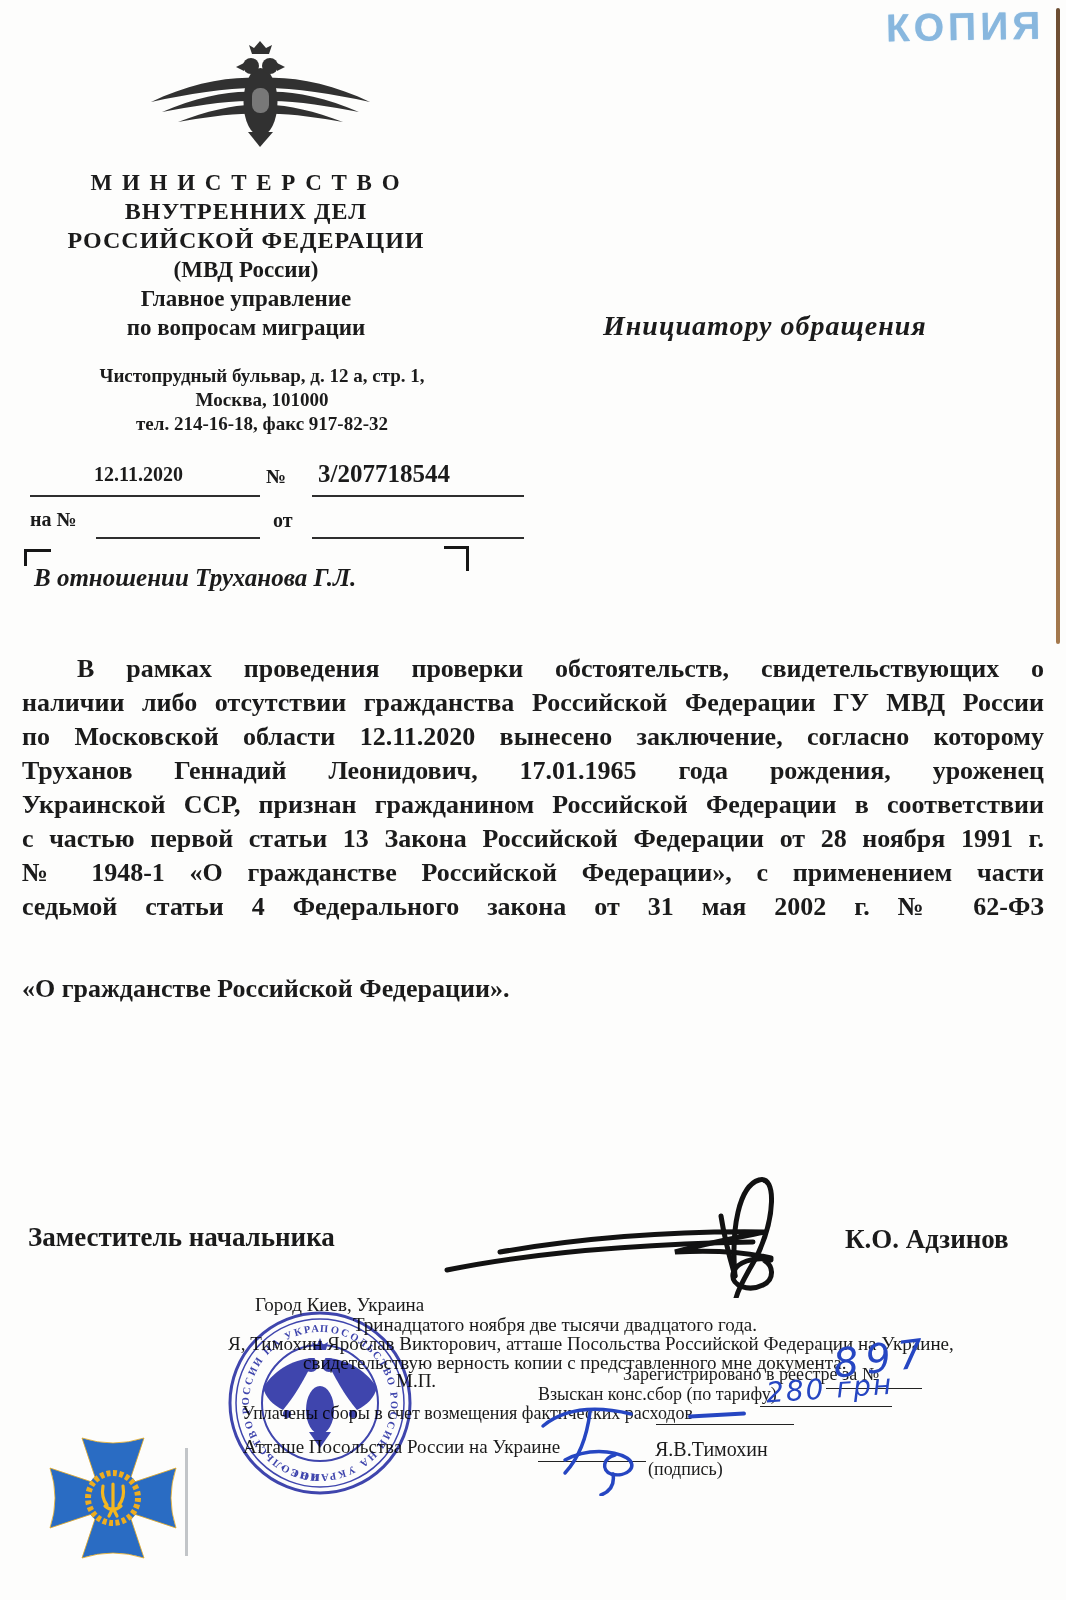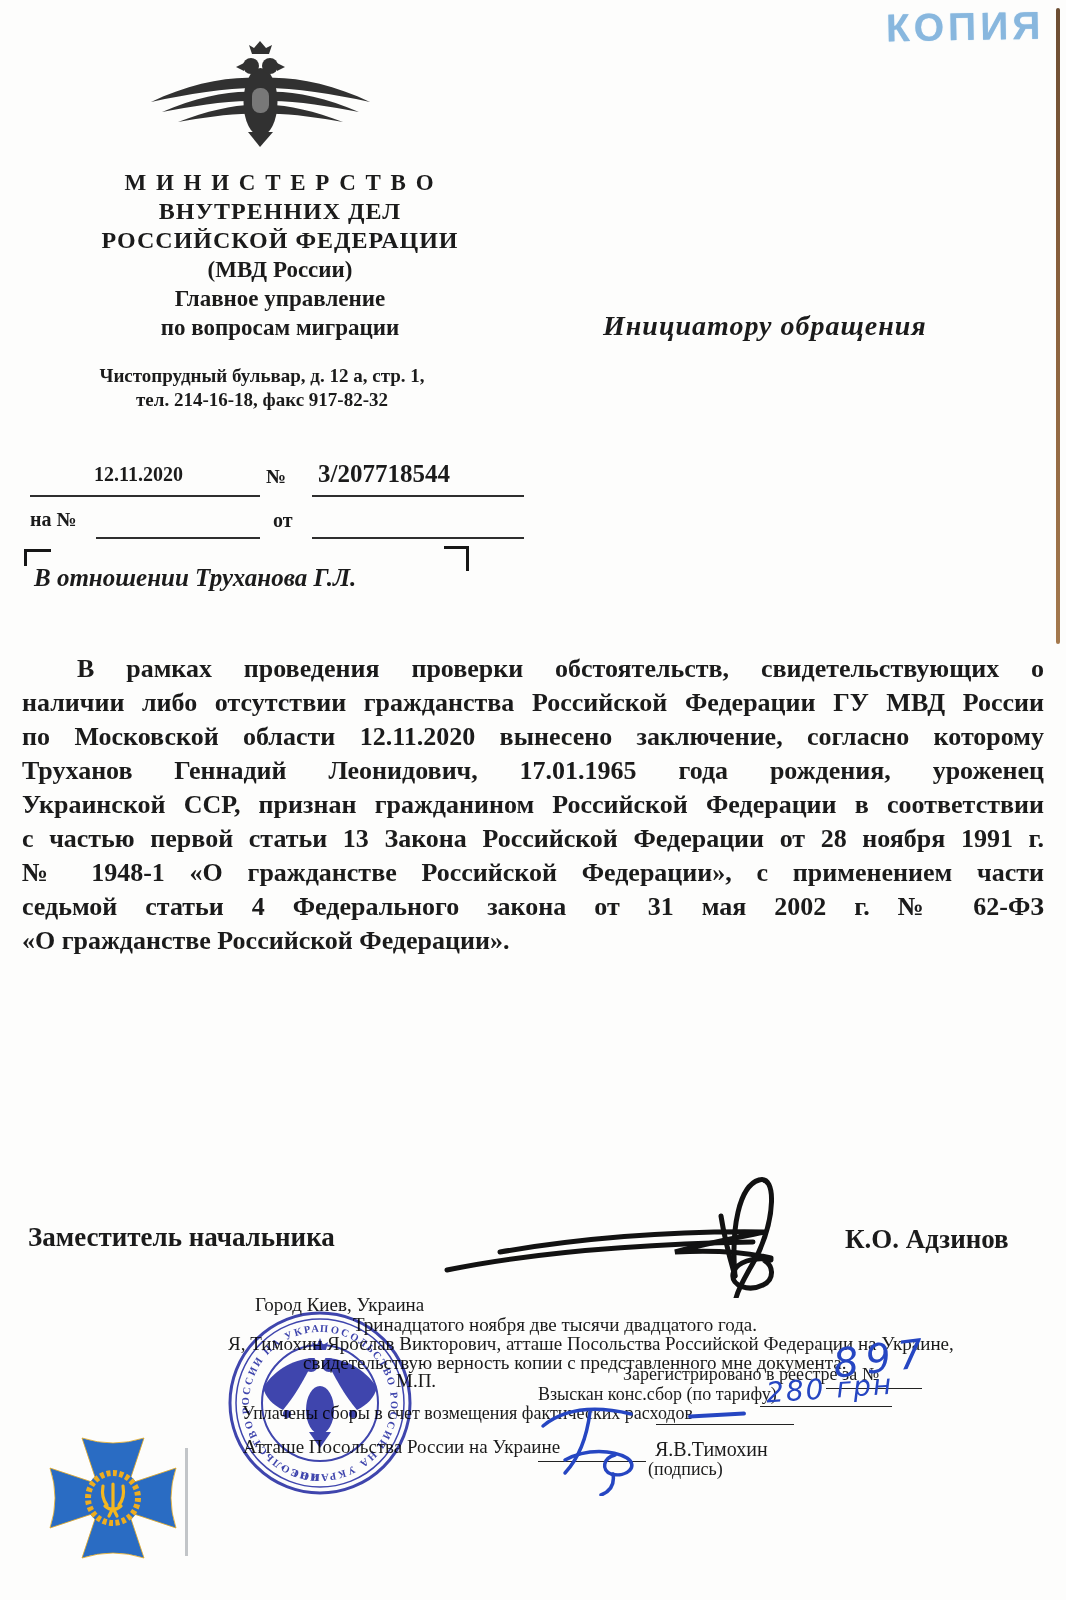--- a/index.html
+++ b/index.html
@@ -12,21 +12,21 @@
   
   .copy-stamp{
     left:886px;top:5px;font-family:"Liberation Sans",sans-serif;
     font-size:39px;font-weight:700;letter-spacing:4px;color:#7fb2dc;
     transform:rotate(-1deg);opacity:.92;text-shadow:0 0 1px #a8cce8;
   }
   .scan-edge{left:1056px;top:8px;width:4px;height:636px;border-radius:2px;
     background:linear-gradient(to bottom,#5c3a1c,#7a4d26 40%,#9a6a3a);opacity:.9;}
   
   .mvd-eagle{left:148px;top:40px;}
-  .lh{left:80px;top:168px;width:400px;text-align:center;font-weight:700;line-height:29px;}
+  .lh{left:46px;top:168px;width:400px;text-align:center;font-weight:700;line-height:29px;}
   .lh .l1{font-size:23px;letter-spacing:2px;}
   .lh .l2,.lh .l3{font-size:24px;letter-spacing:1px;}
   .lh .l4,.lh .l5,.lh .l6{font-size:23px;}
   .addr{left:62px;top:364px;width:400px;text-align:center;font-weight:700;font-size:19px;line-height:24px;}
   .recipient{left:603px;top:310px;font-size:28px;font-weight:700;font-style:italic;letter-spacing:1px;}
   
   .ref{font-size:20px;font-weight:700;}
   .ref-date{left:94px;top:463px;}
   .ref-no{left:266px;top:465px;}
   .ref-number{left:318px;top:460px;font-size:25px;}
@@ -37,21 +37,21 @@
   .ul2{left:312px;top:495px;width:212px;}
   .ul3{left:96px;top:537px;width:164px;}
   .ul4{left:312px;top:537px;width:212px;}
   .bracket-l{left:24px;top:549px;width:24px;height:14px;border-top:3px solid #161616;border-left:3px solid #161616;}
   .bracket-r{left:444px;top:546px;width:22px;height:22px;border-top:3px solid #161616;border-right:3px solid #161616;}
   .subject{left:34px;top:564px;font-size:25px;font-weight:700;font-style:italic;}
   
   .body-block{left:22px;top:652px;width:1022px;font-size:26px;font-weight:700;}
   .bline{height:34px;line-height:34px;text-align:justify;text-align-last:justify;white-space:nowrap;text-justify:inter-word;}
   .bline.first{text-indent:55px;}
-  .bline.last{text-align:left;text-align-last:left;}
+  .bline.last{text-align:left;text-align-last:left;margin-top:48px;}
   
   .signoff-pos{left:28px;top:1222px;font-size:27px;font-weight:700;}
   .signoff-name{left:845px;top:1224px;font-size:27px;font-weight:700;}
   .sig-black{left:435px;top:1148px;}
   
   .cert{font-size:19px;}
   .cert-city{left:255px;top:1294px;width:600px;text-align:left;}
   .cert-date{left:255px;top:1314px;width:600px;text-align:center;}
   .cert-a1{left:228px;top:1333px;}
   .cert-a2{left:303px;top:1352px;}
@@ -111,20 +111,21 @@
   <div class="abs lh">
     <div class="l1">М И Н И С Т Е Р С Т В О</div>
     <div class="l2">ВНУТРЕННИХ ДЕЛ</div>
     <div class="l3">РОССИЙСКОЙ ФЕДЕРАЦИИ</div>
     <div class="l4">(МВД России)</div>
     <div class="l5">Главное управление</div>
     <div class="l6">по вопросам миграции</div>
   </div>
   <div class="abs addr">
     <div>Чистопрудный бульвар, д. 12 а, стр. 1,</div>
+    <div>Москва, 101000</div>
     <div>тел. 214-16-18, факс 917-82-32</div>
   </div>
 
   <div class="abs recipient">Инициатору обращения</div>
 
   <div class="abs ref ref-date">12.11.2020</div>
   <div class="abs uline ul1"></div>
   <div class="abs ref ref-no">№</div>
   <div class="abs ref ref-number">3/207718544</div>
   <div class="abs uline ul2"></div>

